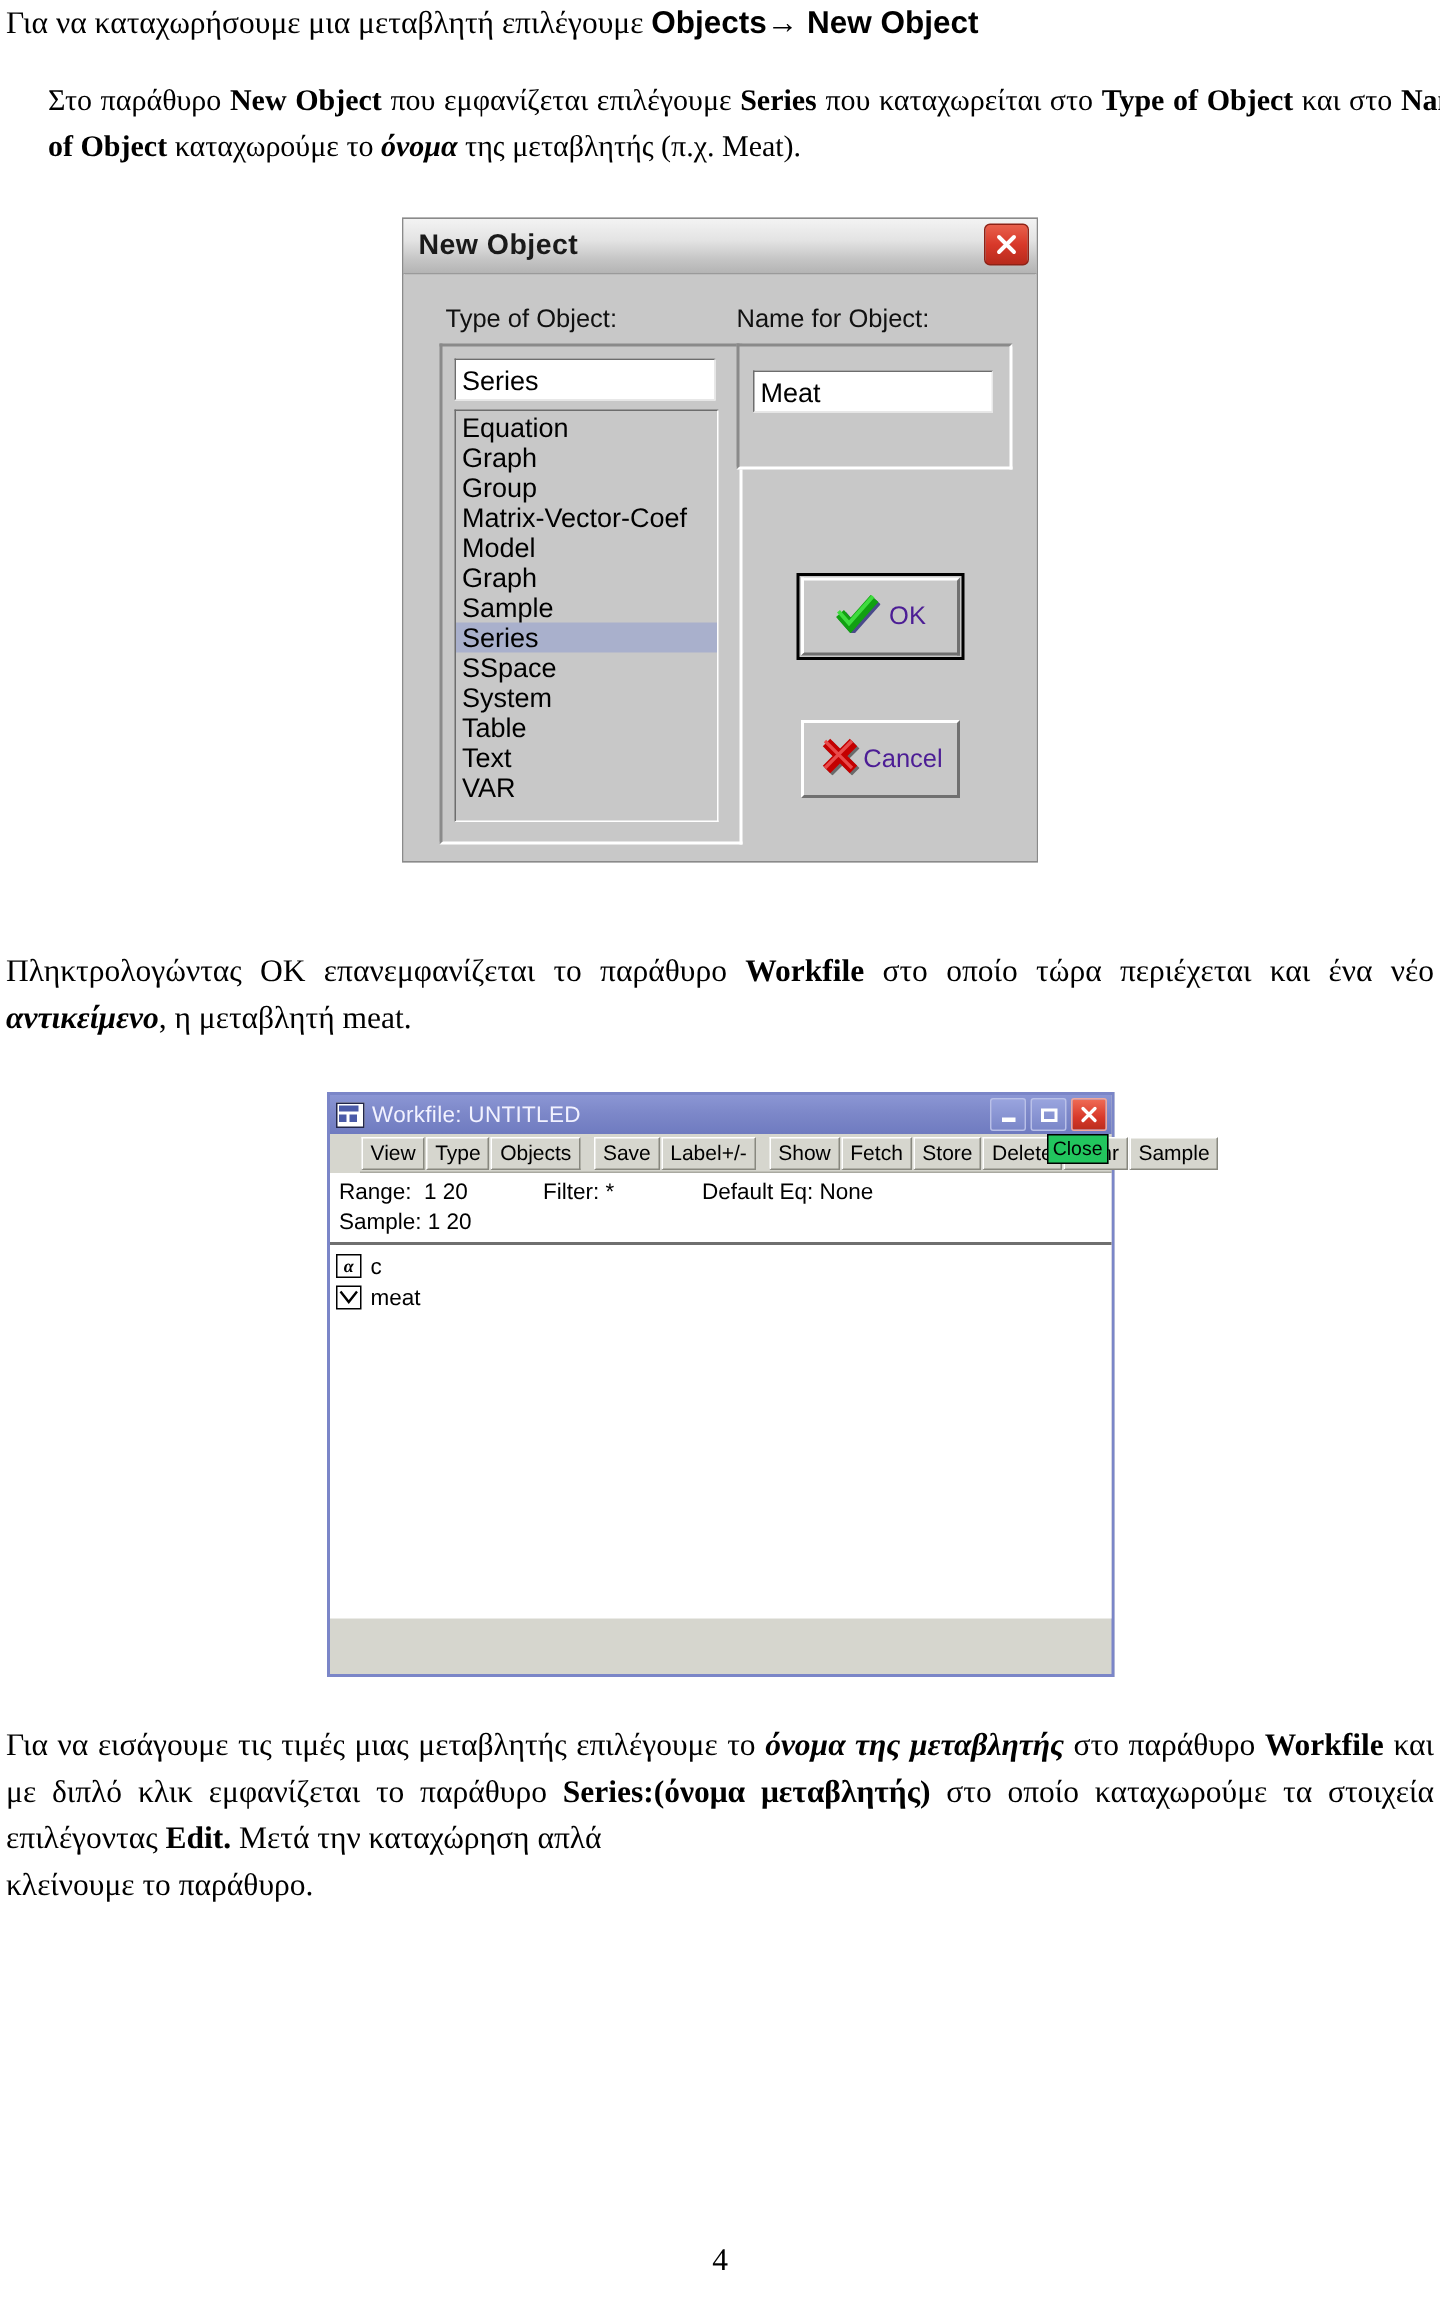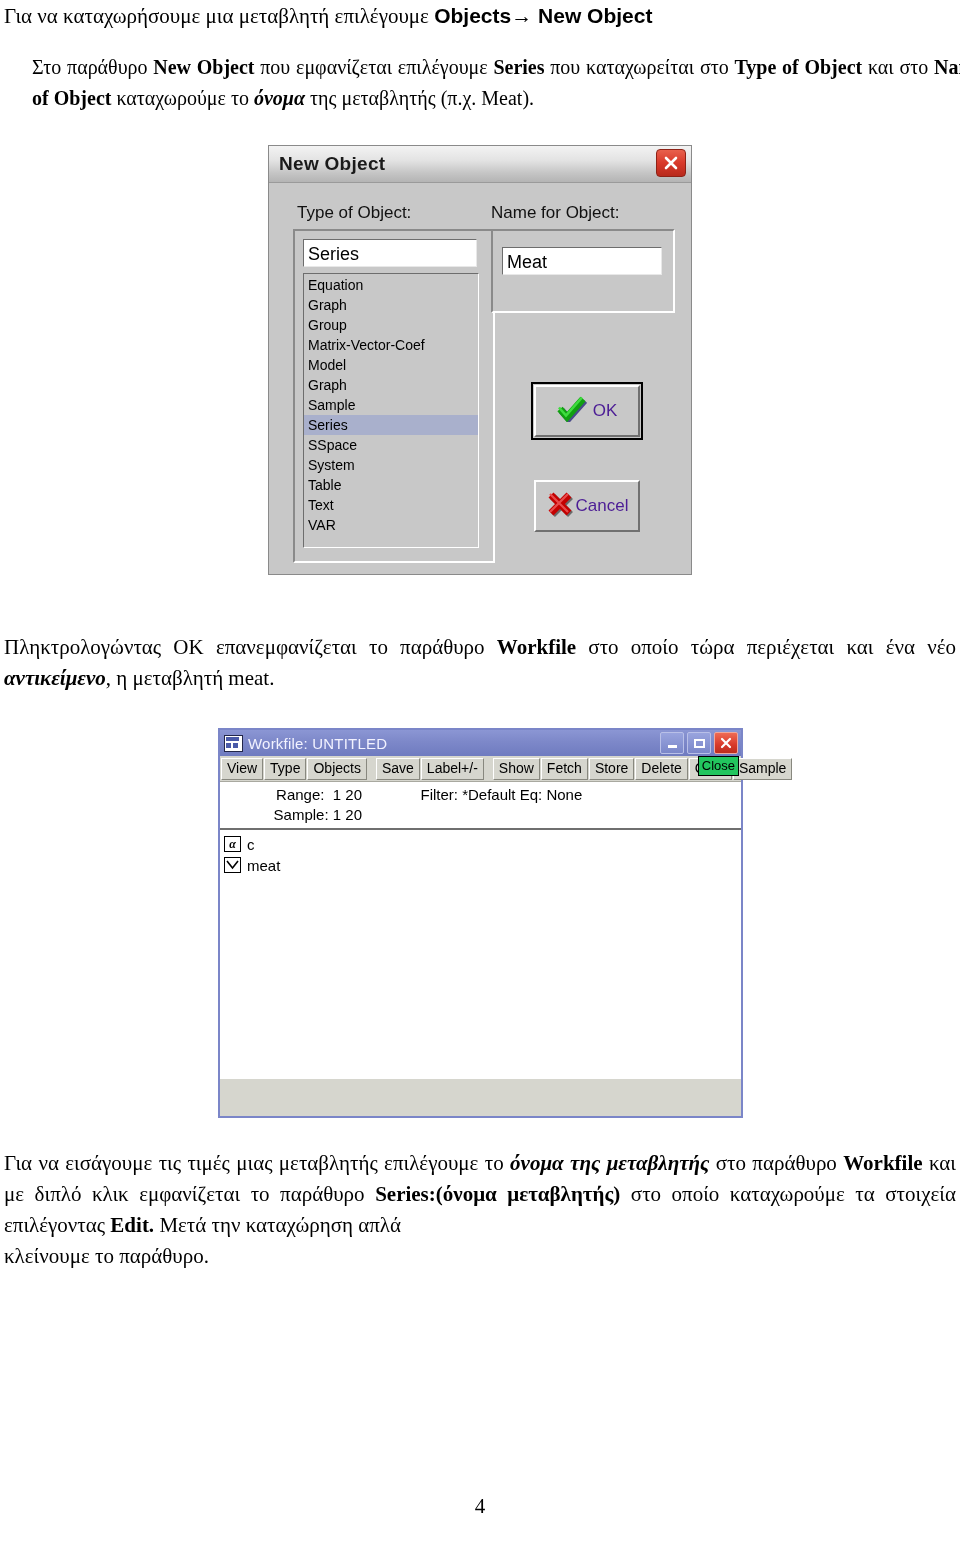--- a/index.html
+++ b/index.html
@@ -166,21 +166,21 @@
     background: #c8c8c8;
     border-top: 1px solid #6d6d6d;
     border-left: 1px solid #6d6d6d;
     border-right: 1px solid #ffffff;
     border-bottom: 1px solid #ffffff;
     overflow: hidden;
     padding-top: 1px;
   }
   .type-item {
     font-family: "Liberation Sans", sans-serif;
-    font-size: 14px;
+    font-size: 18px;
     line-height: 20px;
     height: 20px;
     padding-left: 4px;
     color: #000;
     white-space: nowrap;
     cursor: default;
   }
   .type-item.selected {
     background: #a9b0cc;
   }
@@ -321,20 +321,21 @@
   .wb-max { width: 11px; height: 9px; border: 2px solid #ffffff; box-sizing: border-box; }
 
   #wf-toolbar {
     height: 24px;
     background: #d6d6ce;
     display: flex;
     align-items: center;
     padding: 1px 0 0 1px;
     position: relative;
     border-bottom: 1px solid #a9a9a0;
+    margin-left: 20px;
   }
   .tb-btn {
     font-family: "Liberation Sans", sans-serif;
     font-size: 14px;
     color: #000;
     background: #d6d6ce;
     border-top: 1px solid #ffffff;
     border-left: 1px solid #ffffff;
     border-right: 1px solid #88887f;
     border-bottom: 1px solid #88887f;
@@ -365,21 +366,21 @@
 
   #wf-info {
     background: #ffffff;
     border-bottom: 2px solid #6f6f6f;
     padding: 3px 0 3px 6px;
     font-family: "Liberation Sans", sans-serif;
     font-size: 15px;
     color: #000;
     line-height: 20px;
   }
-  .info-row { display: flex; white-space: pre; text-align: right; }
+  .info-row { display: flex; white-space: pre; }
   .info-c1 { width: 136px; }
   .info-c2 { width: 106px; }
   .info-c3 { }
 
   #wf-list {
     background: #ffffff;
     height: 245px;
     padding: 4px 0 0 4px;
     font-family: "Liberation Sans", sans-serif;
     font-size: 15px;

